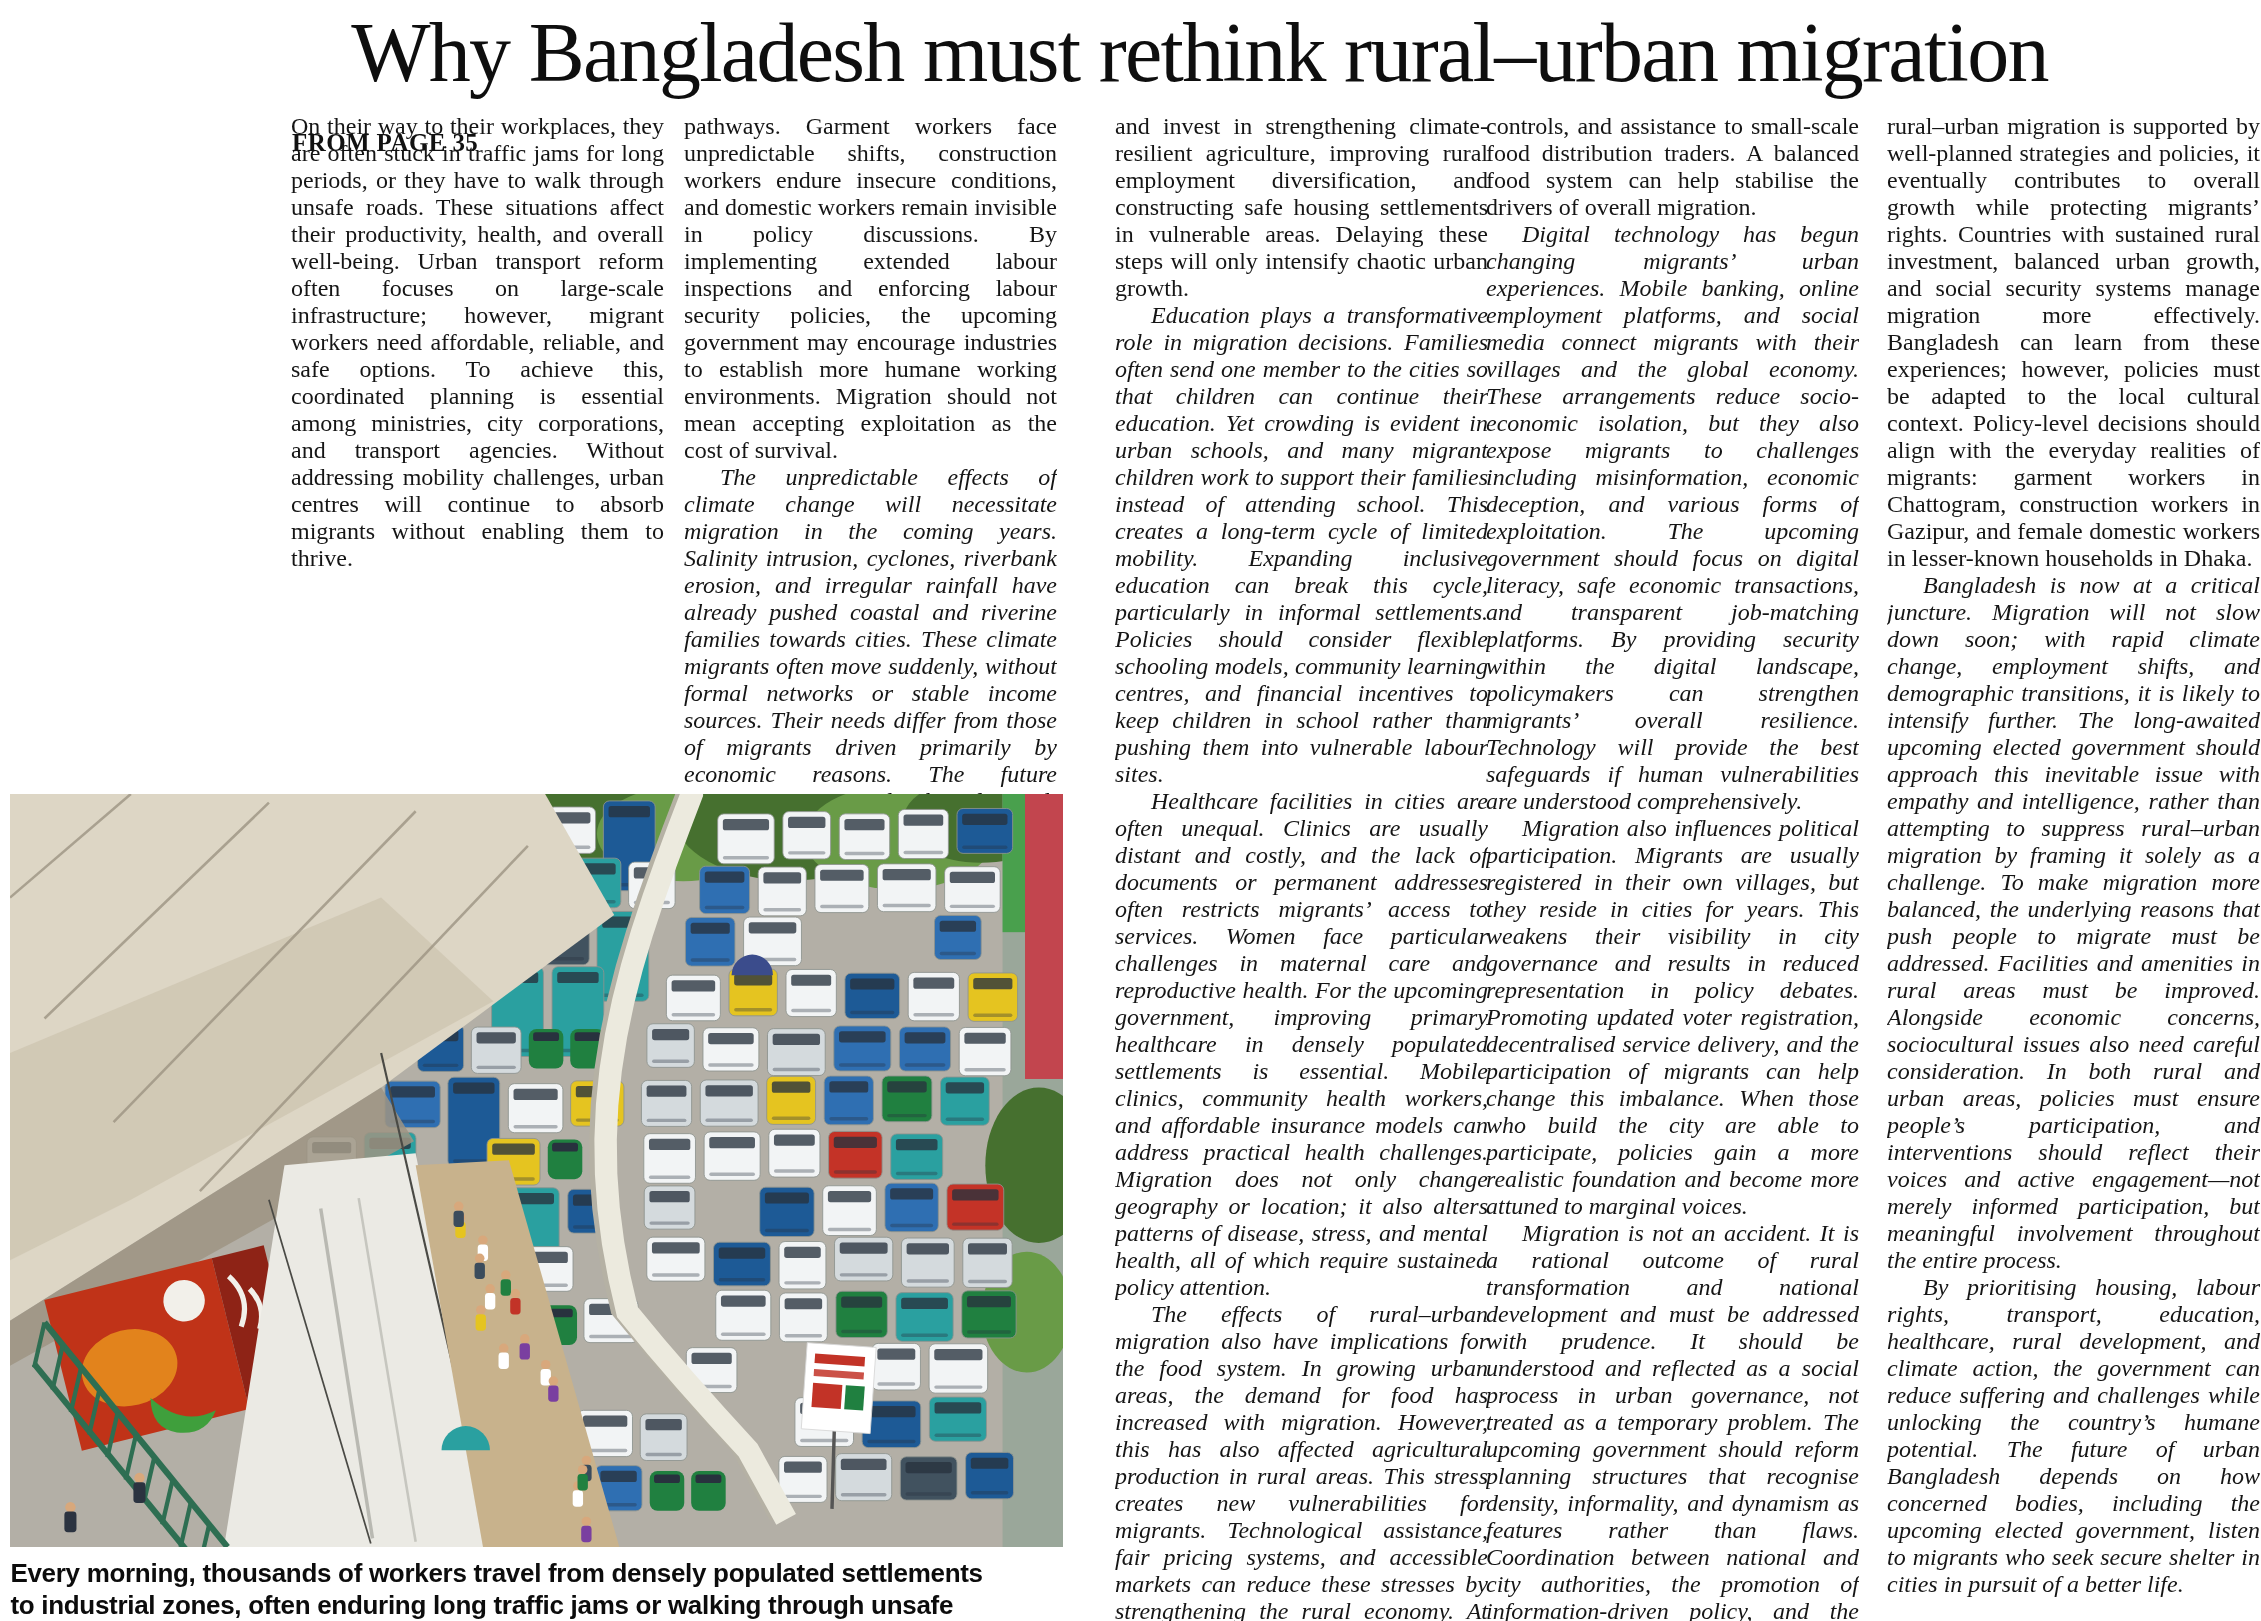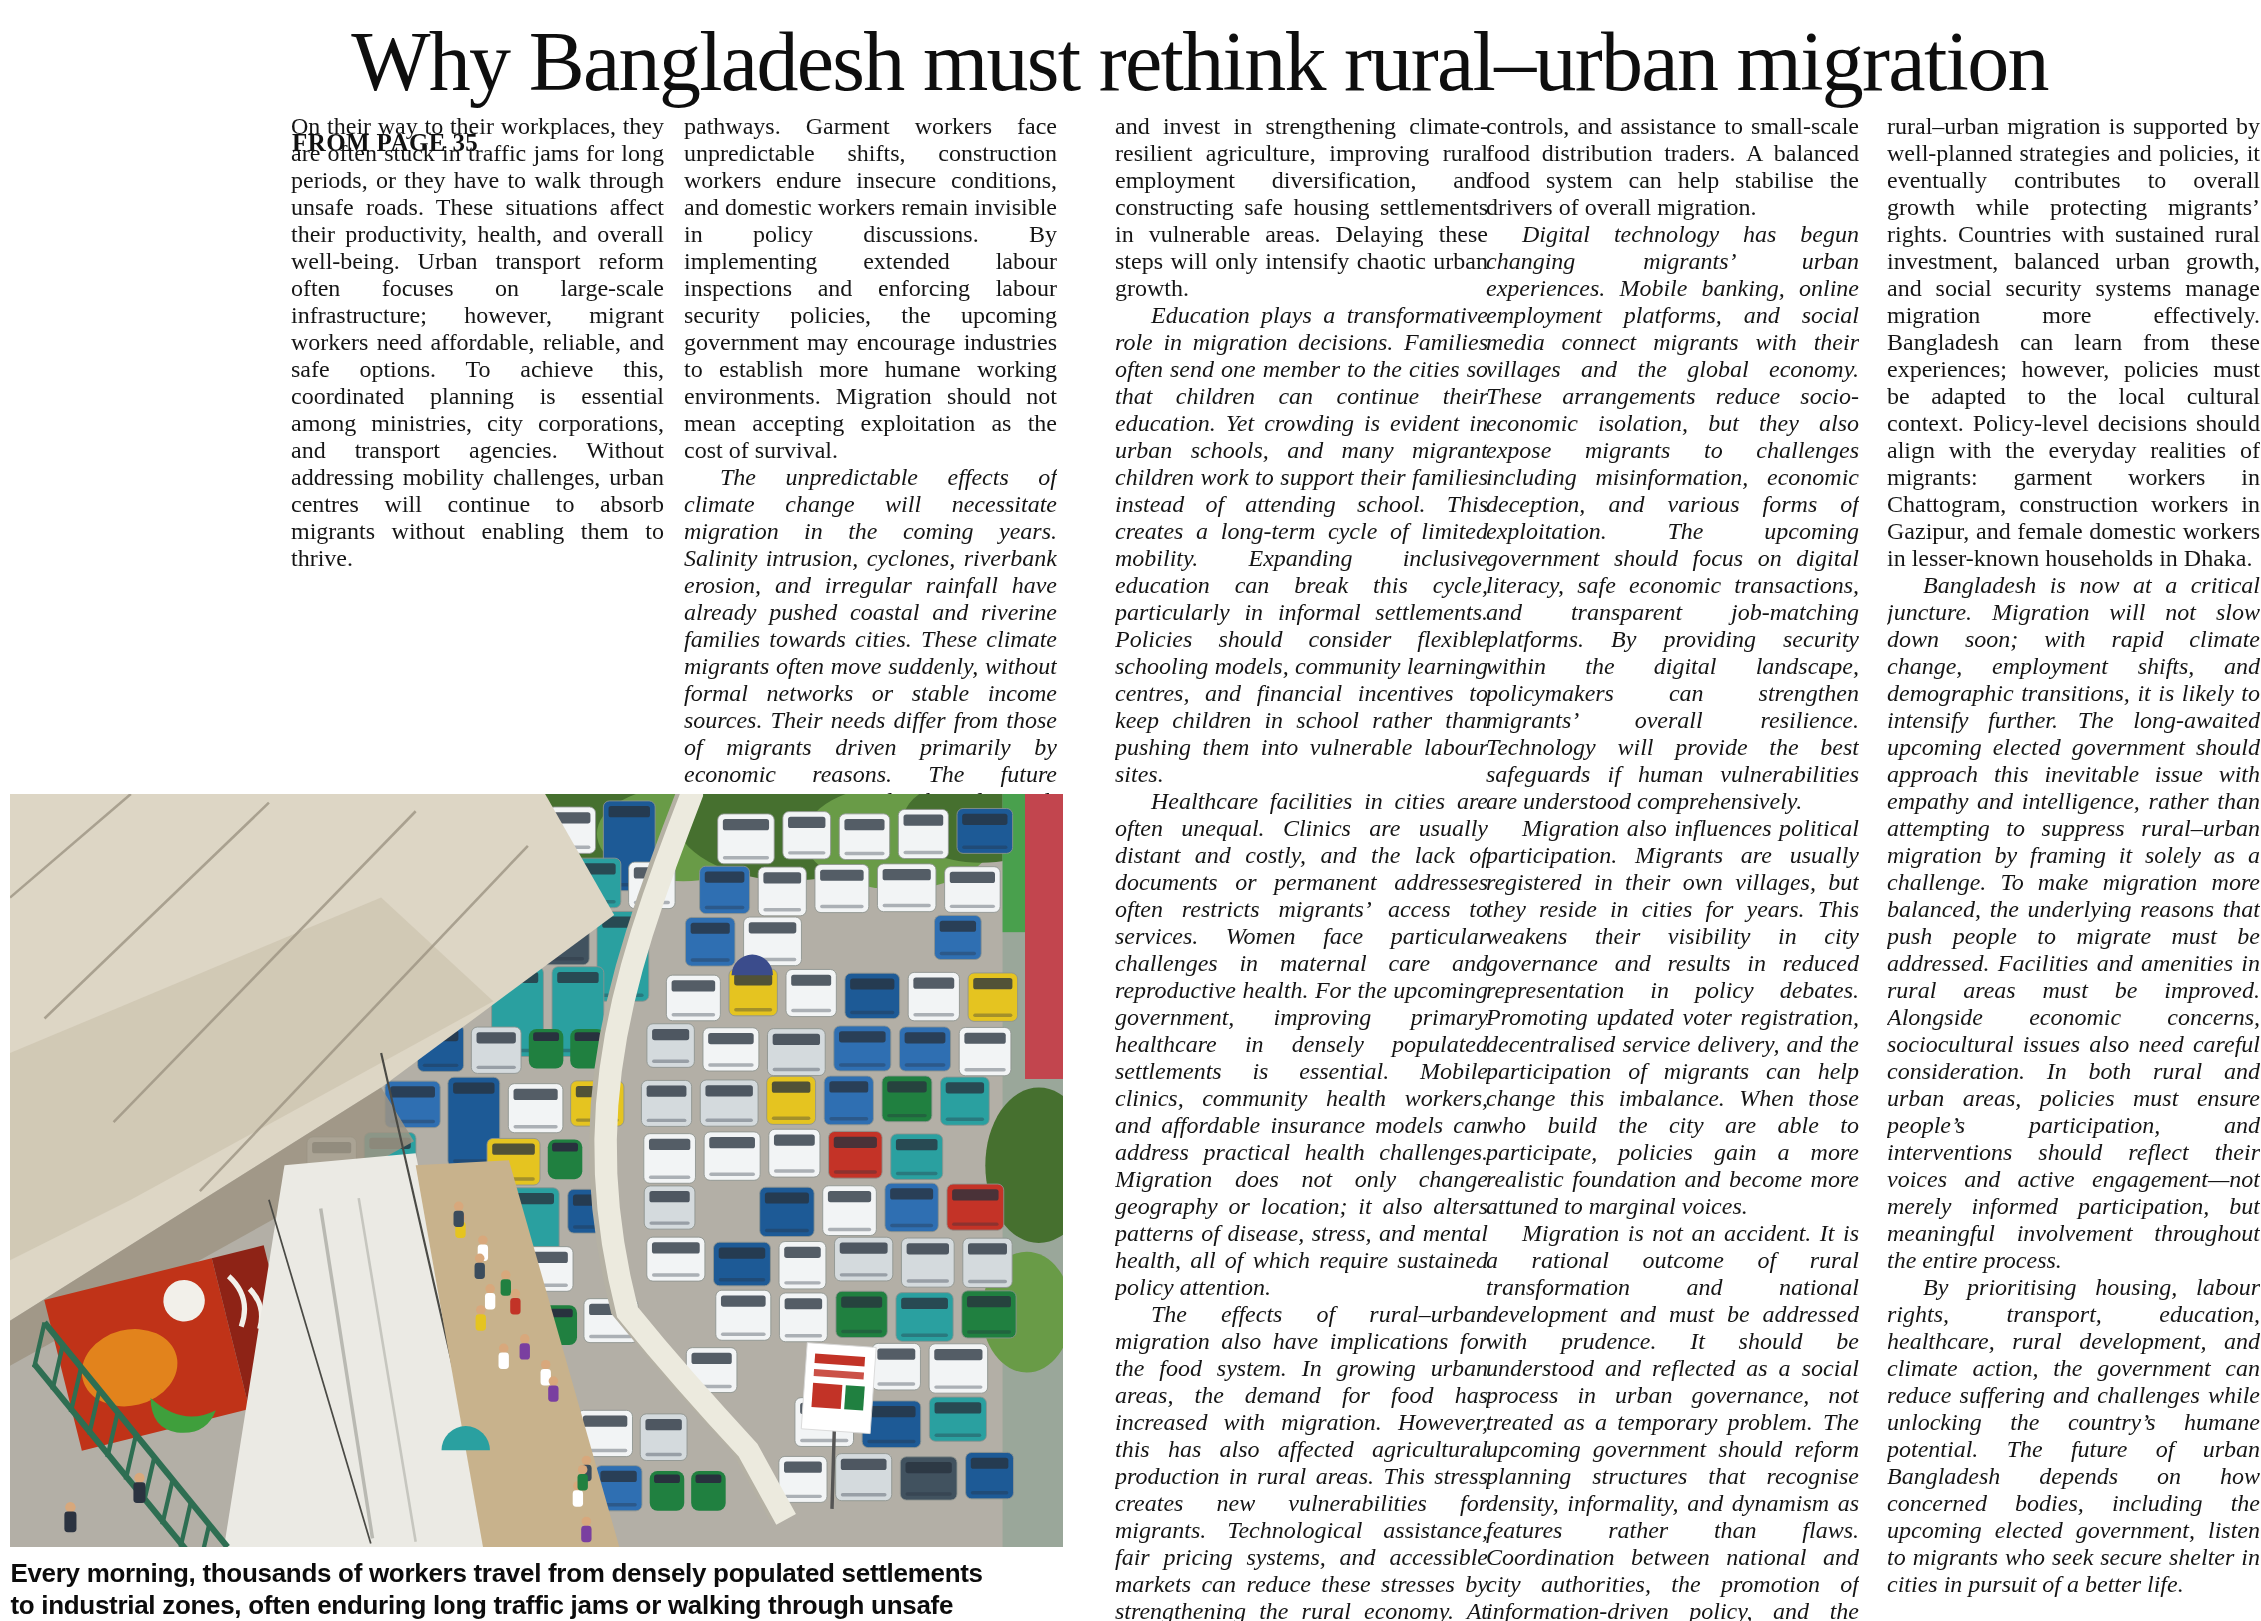--- a/index.html
+++ b/index.html
@@ -1,18 +1,18 @@
 <!DOCTYPE html>
 <html style="font-size:14px"><head>
 <meta charset="utf-8">
 <style>
   html,body{margin:0;padding:0;background:#ffffff;}
   .page{position:relative;width:2261px;height:1622px;background:#fff;
         font-family:"Liberation Serif",serif;color:#151515;overflow:hidden;}
-  .headline{position:absolute;left:207px;top:13px;width:1985px;margin:0;
+  .headline{position:absolute;left:207px;top:4px;width:1985px;margin:0;
         font-size:84px;font-weight:400;letter-spacing:-1.7px;text-align:center;
         white-space:nowrap;color:#0e0e0e;}
   .kicker{position:absolute;left:292px;top:97px;font-size:25px;font-weight:700;
         letter-spacing:0.4px;color:#111;margin-top:32px;}
   .col{position:absolute;top:113px;width:373px;text-align:justify;
         font-size:24px;line-height:27px;overflow:hidden;}
   .c1{left:291px;height:685px;}
   .c2{left:684px;height:685px;}
   .c3{left:1115px;height:1509px;}
   .c4{left:1486px;height:1509px;}

